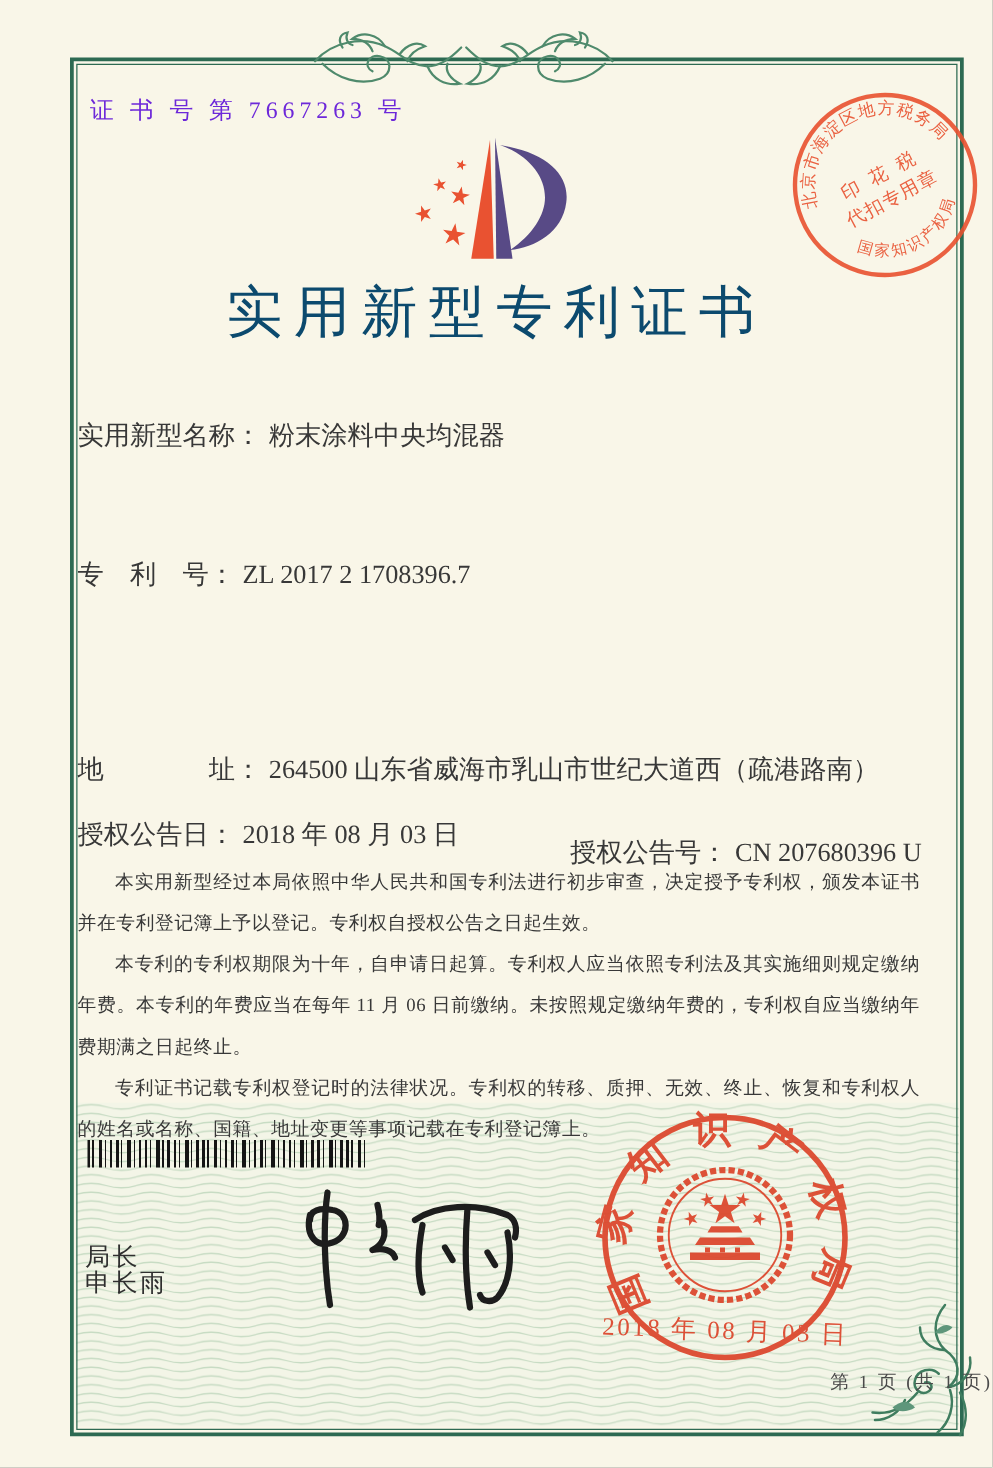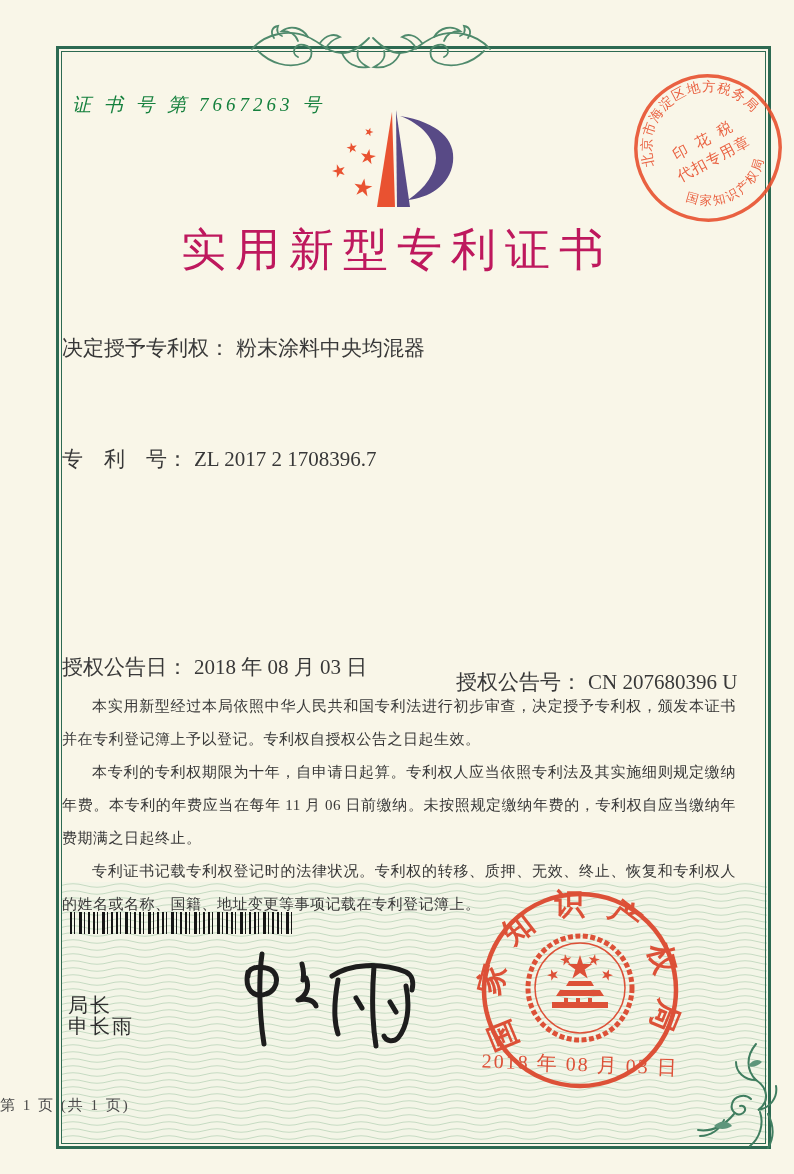--- a/index.html
+++ b/index.html
@@ -13,27 +13,27 @@
     position:absolute; left:56px; top:46px; width:709px; height:1097px;
     border:3px solid #2d6a52; z-index:2; pointer-events:none;
   }
   .frame::after{
     content:""; position:absolute; inset:2px; border:1px solid #2d6a52;
   }
   
   .waves{ position:absolute; left:61px; top:882px; z-index:1; }
   
   .cert-no{
-    position:absolute; left:72px; top:92px; font-size:19px; letter-spacing:4px;
-    color:#15803d; z-index:4;font-style:italic;
+    position:absolute; left:72px; top:75px; font-size:19px; letter-spacing:4px;
+    color:#6d28d9; z-index:4;
   }
   .logo{ position:absolute; left:328px; top:100px; z-index:4; }
   .title{
     position:absolute; left:0; right:0; top:220px; text-align:center;
-    font-size:45px; letter-spacing:9px; color:#be185d; font-weight:500; z-index:4;
+    font-size:45px; letter-spacing:9px; color:#0c4a6e; font-weight:500; z-index:4;
   }
   .tax-stamp{ position:absolute; left:620px; top:60px; z-index:6; opacity:.9; }
   
   .row{ position:absolute; left:62px; font-size:21px; color:#383838; z-index:4; white-space:nowrap;}
   .row .lbl{ color:#383838; }
   .row .val{ margin-left:6px; }
   
   .body-text{
     position:absolute; left:62px; top:690px; width:674px; z-index:4;
     font-size:15px; line-height:33px; text-align:justify; color:#383838;
@@ -49,21 +49,21 @@
         #151515 4px,#151515 5px, rgba(0,0,0,0) 5px, rgba(0,0,0,0) 9px,
         #151515 9px,#151515 12px, rgba(0,0,0,0) 12px, rgba(0,0,0,0) 14px,
         #151515 14px,#151515 15px, rgba(0,0,0,0) 15px, rgba(0,0,0,0) 18px,
         #151515 18px,#151515 20px, rgba(0,0,0,0) 20px, rgba(0,0,0,0) 23px);
   }
   .director-title{ position:absolute; left:68px; top:976px; font-size:20px; letter-spacing:2px; color:#2f2f2f; z-index:4; font-family:"Liberation Sans","DejaVu Sans",sans-serif;margin-top:16px;}
   .director-name{ position:absolute; left:68px; top:1013px; font-size:20px; letter-spacing:2px; color:#2f2f2f; z-index:4; font-family:"Liberation Sans","DejaVu Sans",sans-serif;}
   .signature{ position:absolute; left:210px; top:942px; z-index:5; }
   .seal{ position:absolute; left:468px; top:882px; z-index:6; opacity:.92; }
   .footer{
-    position:absolute; left:0; right:0; top:1096px; text-align:left; z-index:4;
+    position:absolute; left:0; right:0; top:1096px; text-align:right; z-index:4;
     font-size:15px; letter-spacing:2px; color:#4a4a4a;
   }
   .orn{ position:absolute; z-index:3; }
 </style>
 </head>
 <body>
 
 <div id="page">
 
   <svg class="waves" width="706" height="259" viewBox="0 0 706 259">
@@ -137,24 +137,27 @@
         <textPath href="#taxBot" startOffset="50%" text-anchor="middle">国家知识产权局</textPath>
       </text>
       <text x="0" y="-4" text-anchor="middle" font-size="15" letter-spacing="3">印 花 税</text>
       <text x="0" y="17" text-anchor="middle" font-size="15" letter-spacing="1">代扣专用章</text>
     </g>
   </svg>
 
   <div class="title">实用新型专利证书</div>
 
   <div class="row" style="top:334px">
-    <span class="lbl">决定授予专利权：</span><span class="val">粉末涂料中央均混器</span>
+    <span class="lbl">实用新型名称：</span><span class="val">粉末涂料中央均混器</span>
   </div>
   <div class="row" style="top:445px">
     <span class="lbl">专　利　号：</span><span class="val">ZL 2017 2 1708396.7</span>
+  </div>
+  <div class="row" style="top:601px">
+    <span class="lbl">地　　　　址：</span><span class="val">264500  山东省威海市乳山市世纪大道西（疏港路南）</span>
   </div>
   <div class="row" style="top:653px">
     <span class="lbl">授权公告日：</span><span class="val">2018 年 08 月 03 日</span>
   </div>
   <div class="row" style="top:668px; left:456px;">
     <span class="lbl">授权公告号：</span><span class="val">CN 207680396 U</span>
   </div>
 
   <div class="body-text">
     <p>本实用新型经过本局依照中华人民共和国专利法进行初步审查，决定授予专利权，颁发本证书并在专利登记簿上予以登记。专利权自授权公告之日起生效。</p>

